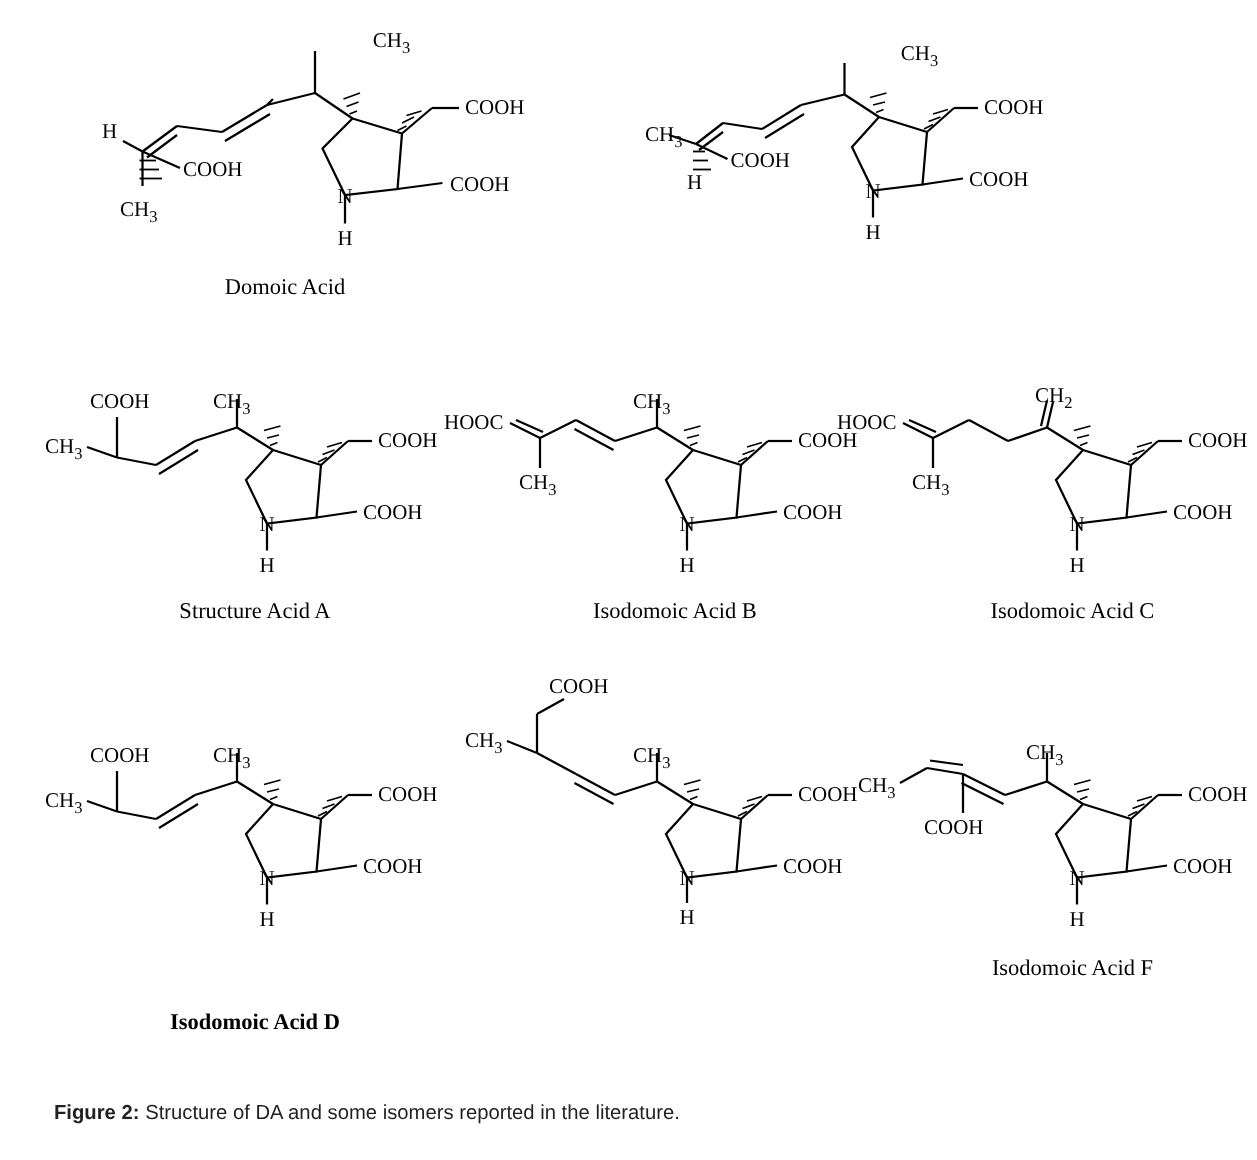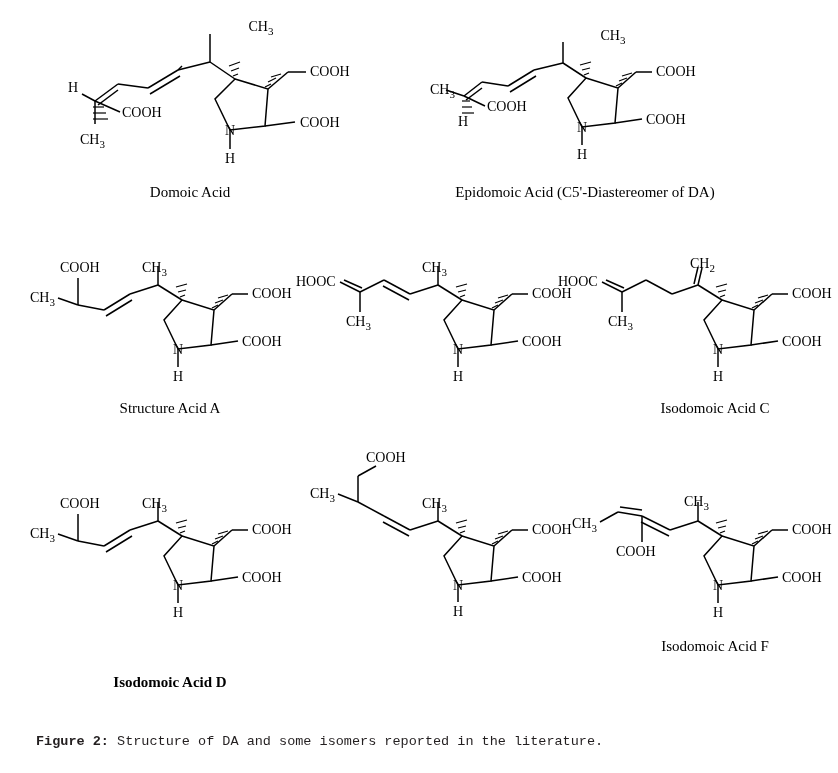--- a/index.html
+++ b/index.html
@@ -26,21 +26,21 @@
   .struct-label {
     font-family: "Liberation Serif", serif;
     font-size: 15px;
     text-align: center;
     white-space: nowrap;
   }
   .fig-caption {
     position: absolute;
     left: 36px;
     top: 734px;
-    font-family: Liberation Mono, monospace;
+    font-family: Liberation Sans, sans-serif;
     font-size: 13.5px;
     color: #231f20;
   }
   .fig-caption .lbl {
     font-weight: bold;
   }
   svg { display: block; overflow: visible; }
   svg text {
     font-family: "Liberation Serif", serif;
     fill: #000;
@@ -139,21 +139,20 @@
       <text class="atom" x="183" y="22" text-anchor="middle"><tspan>CH</tspan><tspan class="atom-small" dy="4">3</tspan></text>
       <text class="atom" x="226" y="58">COOH</text>
       <text class="atom" x="216" y="106">COOH</text>
       <text class="atom" x="0" y="76"><tspan>CH</tspan><tspan class="atom-small" dy="4">3</tspan></text>
       <text class="atom" x="28" y="108">H</text>
       <text class="atom" x="57" y="93">COOH</text>
       <text class="atom" x="152" y="114" text-anchor="middle">N</text>
       <text class="atom" x="152" y="141" text-anchor="middle">H</text>
     </svg>
   </div>
-  <div class="struct-label" style="position:absolute; left:400px; top:184px; width:370px;">Epidomoic Acid (C5'-Diastereomer of DA)</div>
 
   <div class="structure" style="left:30px; top:250px; width:280px; height:140px;">
     <svg width="280" height="140" viewBox="0 0 280 140">
       <g stroke="#000" stroke-width="1.5" fill="none">
         <path d="M152,50 L184,60 L181,95 L148,99 L134,70 Z"></path>
         <line x1="148" y1="99" x2="148" y2="117"></line>
         <line x1="184" y1="60" x2="202" y2="44"></line>
         <line x1="202" y1="44" x2="218" y2="44"></line>
         <line x1="181" y1="95" x2="208" y2="91"></line>
         <line x1="152" y1="50" x2="128" y2="35"></line>
@@ -212,20 +211,21 @@
       </g>
       <text class="atom" x="-14" y="36">HOOC</text>
       <text class="atom" x="112" y="22"><tspan>CH</tspan><tspan class="atom-small" dy="4">3</tspan></text>
       <text class="atom" x="36" y="76"><tspan>CH</tspan><tspan class="atom-small" dy="4">3</tspan></text>
       <text class="atom" x="222" y="48">COOH</text>
       <text class="atom" x="212" y="96">COOH</text>
       <text class="atom" x="148" y="104" text-anchor="middle">N</text>
       <text class="atom" x="148" y="131" text-anchor="middle">H</text>
     </svg>
   </div>
+  <div class="struct-label" style="position:absolute; left:310px; top:400px; width:280px;">Isodomoic Acid B</div>
 
   <div class="structure" style="left:580px; top:250px; width:270px; height:140px;">
     <svg width="270" height="140" viewBox="0 0 270 140">
       <g stroke="#000" stroke-width="1.5" fill="none">
         <path d="M142,50 L174,60 L171,95 L138,99 L124,70 Z"></path>
         <line x1="138" y1="99" x2="138" y2="117"></line>
         <line x1="174" y1="60" x2="192" y2="44"></line>
         <line x1="192" y1="44" x2="208" y2="44"></line>
         <line x1="171" y1="95" x2="198" y2="91"></line>
         <line x1="142" y1="50" x2="118" y2="35"></line>

